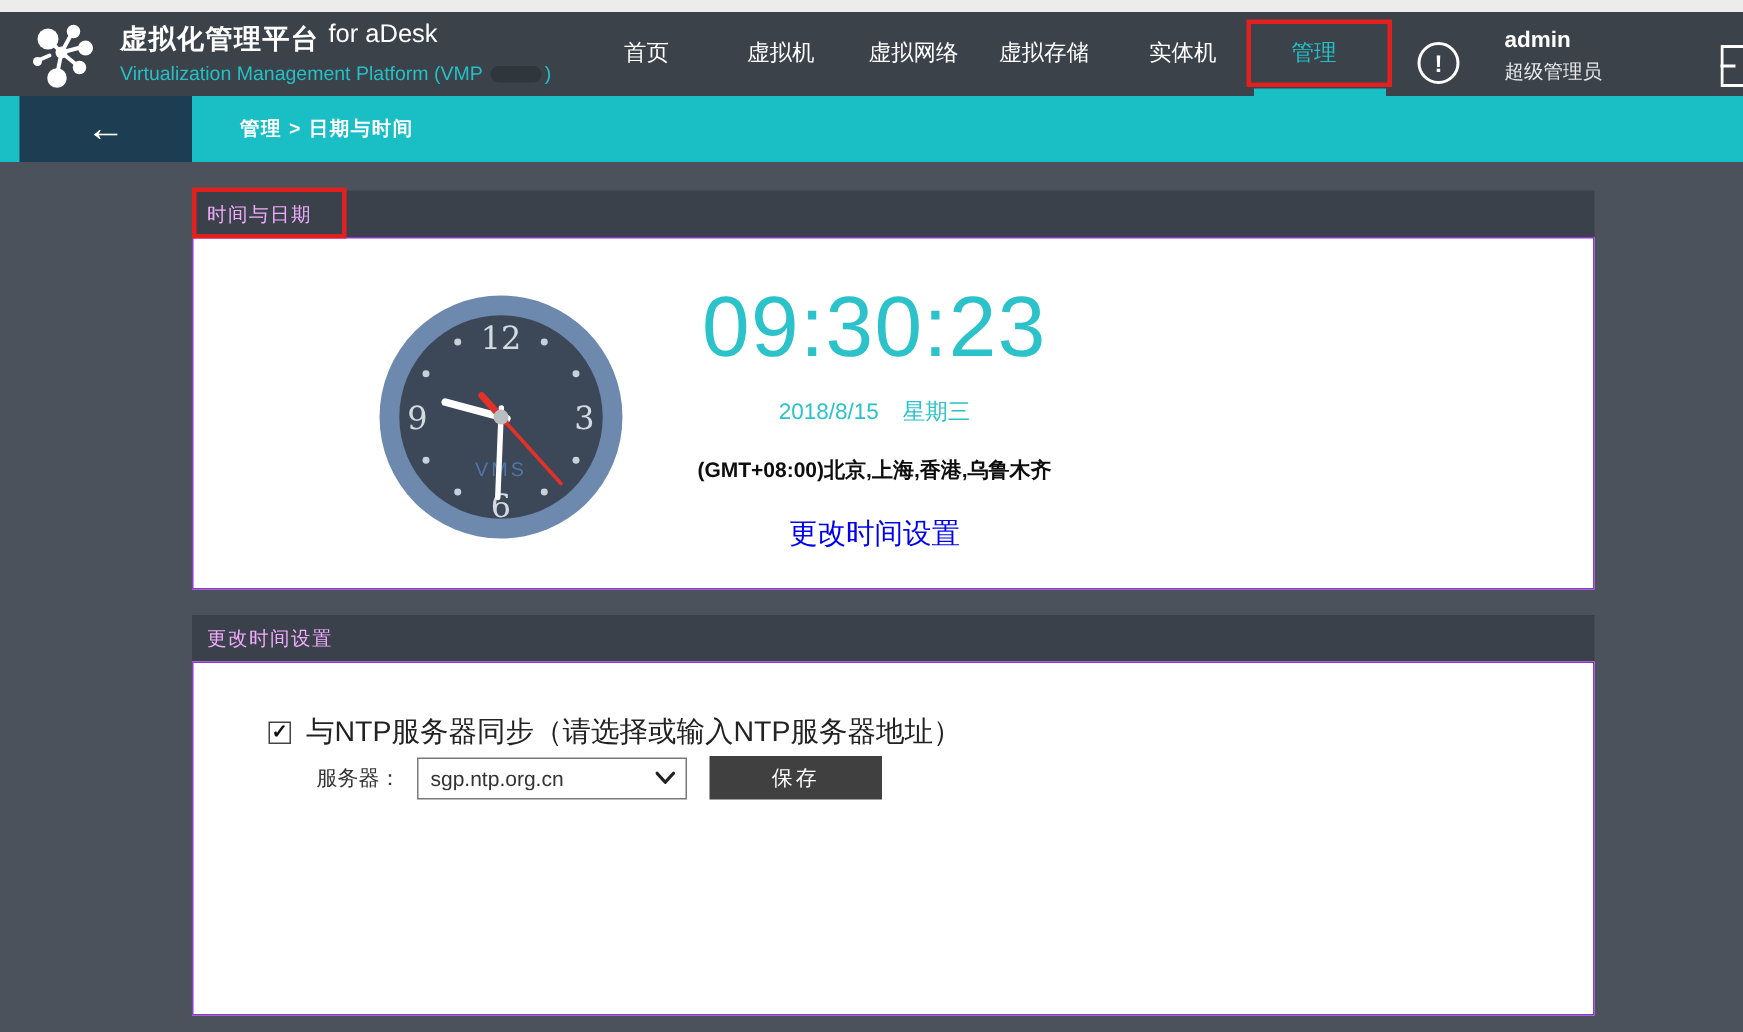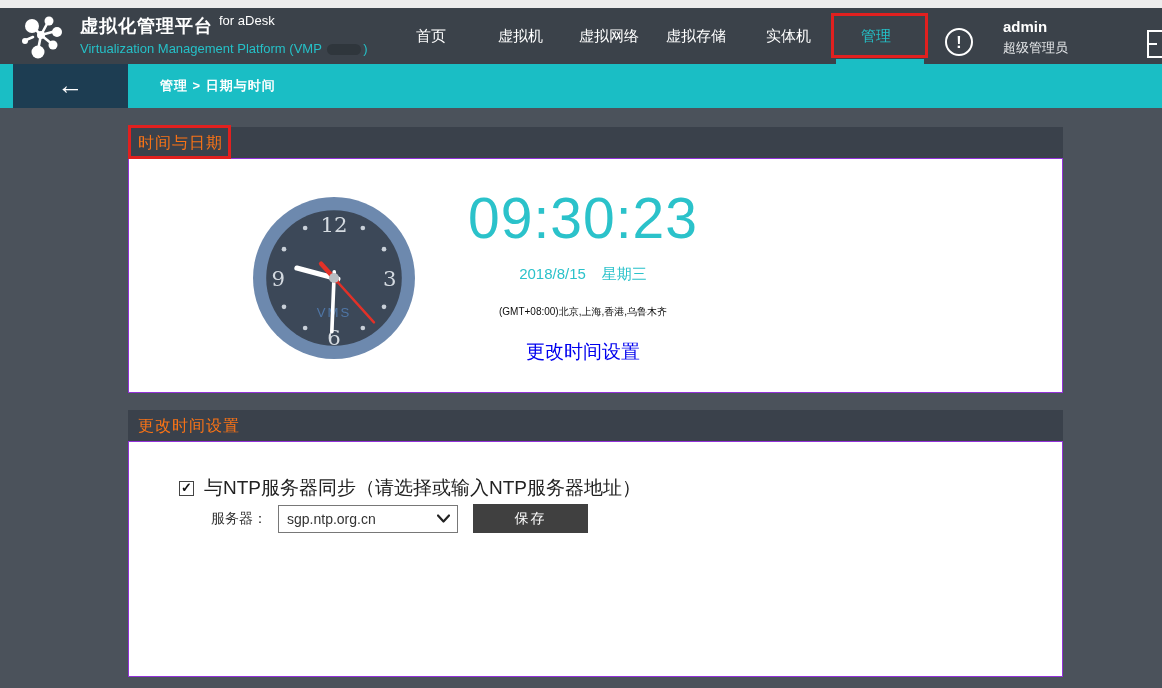--- a/index.html
+++ b/index.html
@@ -8,21 +8,21 @@
     background:#4b525b;font-family:"Liberation Sans",sans-serif;
     -webkit-font-smoothing:antialiased;
   }
   
   .top-strip{position:absolute;left:0;top:0;width:1162px;height:8px;background:#ececec;}
   
   .header{position:absolute;left:0;top:8px;width:1162px;height:56px;background:#3b424a;}
   .logo{position:absolute;left:18px;top:5px;width:46px;height:46px;}
   .title-block{position:absolute;left:80px;top:6px;}
   .app-title{color:#ffffff;font-size:18px;font-weight:bold;letter-spacing:1px;display:inline-block;}
-  .app-title-sup{color:#ffffff;font-size:13px;vertical-align:top;position:relative;top:-1px;margin-left:6px;}
+  .app-title-sup{color:#ffffff;font-size:17px;vertical-align:top;position:relative;top:-1px;margin-left:6px;}
   .app-subtitle{color:#25c0c7;font-size:13px;margin-top:3px;}
   .redact{display:inline-block;width:34px;height:11px;background:#2f363c;border-radius:6px;vertical-align:middle;margin:0 2px;}
   .nav-item{position:absolute;top:0;height:56px;line-height:56px;color:#ffffff;font-size:15px;cursor:pointer;}
   .nav-item.active{color:#25c0c7;}
   .nav-underline{position:absolute;left:836px;top:59px;width:88px;height:5px;background:#1abec5;}
   .alert-btn{position:absolute;left:944px;top:19px;width:30px;height:30px;cursor:pointer;}
   .user-block{position:absolute;left:1003px;top:10px;}
   .user-name{color:#ffffff;font-size:15px;font-weight:bold;}
   .user-role{color:#e8eaec;font-size:13px;margin-top:4px;}
   .logout{position:absolute;left:1147px;top:22px;width:30px;height:28px;cursor:pointer;}
@@ -31,32 +31,32 @@
   .anno-nav{left:831px;top:13px;width:97px;height:45px;}
   .anno-title{left:128px;top:125px;width:103px;height:34px;}
   
   .crumb-bar{position:absolute;left:0;top:64px;width:1162px;height:44px;background:#1abec5;}
   .back-btn{position:absolute;left:13px;top:0;width:115px;height:44px;background:#1d3d52;color:#fff;
     font-size:26px;text-align:center;line-height:42px;cursor:pointer;}
   .crumb-text{position:absolute;left:160px;top:0;height:44px;line-height:44px;color:#ffffff;
     font-size:13px;font-weight:bold;letter-spacing:1px;}
   
   .sec-header{position:absolute;left:128px;width:935px;height:31px;background:#3a414b;box-sizing:border-box;}
-  .sec-header .sec-title{color:#f97316;font-size:16px;line-height:31px;margin-left:10px;letter-spacing:1px;}
+  .sec-header .sec-title{color:#f0abfc;font-size:13px;line-height:31px;margin-left:10px;letter-spacing:1px;}
   .sec1{top:127px;} .sec2{top:410px;}
   .panel{position:absolute;left:128px;width:935px;background:#ffffff;border:1px solid #9232d8;box-sizing:border-box;}
   .panel1{top:158px;height:235px;}
   .panel2{top:441px;height:236px;}
   
   .clock{position:absolute;left:122px;top:36px;width:166px;height:166px;}
   .time-col{position:absolute;left:214px;top:30px;width:480px;text-align:center;}
   .digital-time{color:#2bc2ca;font-size:57px;line-height:1.05;letter-spacing:1px;}
   .date-row{color:#2bc2ca;font-size:15px;margin-top:16px;}
   .date-row .wd{margin-left:16px;}
-  .tz-row{color:#0e0e0e;font-size:10px;font-weight:normal;margin-top:21px;}
+  .tz-row{color:#0e0e0e;font-size:14px;font-weight:bold;margin-top:21px;}
   .link-row{margin-top:20px;}
   .time-link{color:#0000ee;font-size:19px;cursor:pointer;text-decoration:none;}
   
   .chk-row{position:absolute;left:50px;top:33px;display:flex;align-items:center;}
   .checkbox{width:15px;height:15px;background:#fff;border:1.5px solid #444;box-sizing:border-box;
     font-size:13px;line-height:12px;text-align:center;color:#111;cursor:pointer;font-weight:bold;}
   .chk-label{margin-left:10px;color:#222;font-size:19px;}
   .server-row{position:absolute;left:82px;top:62px;display:flex;align-items:center;}
   .server-label{color:#333;font-size:14px;}
   .select-wrap{position:relative;margin-left:11px;width:180px;height:28px;}

